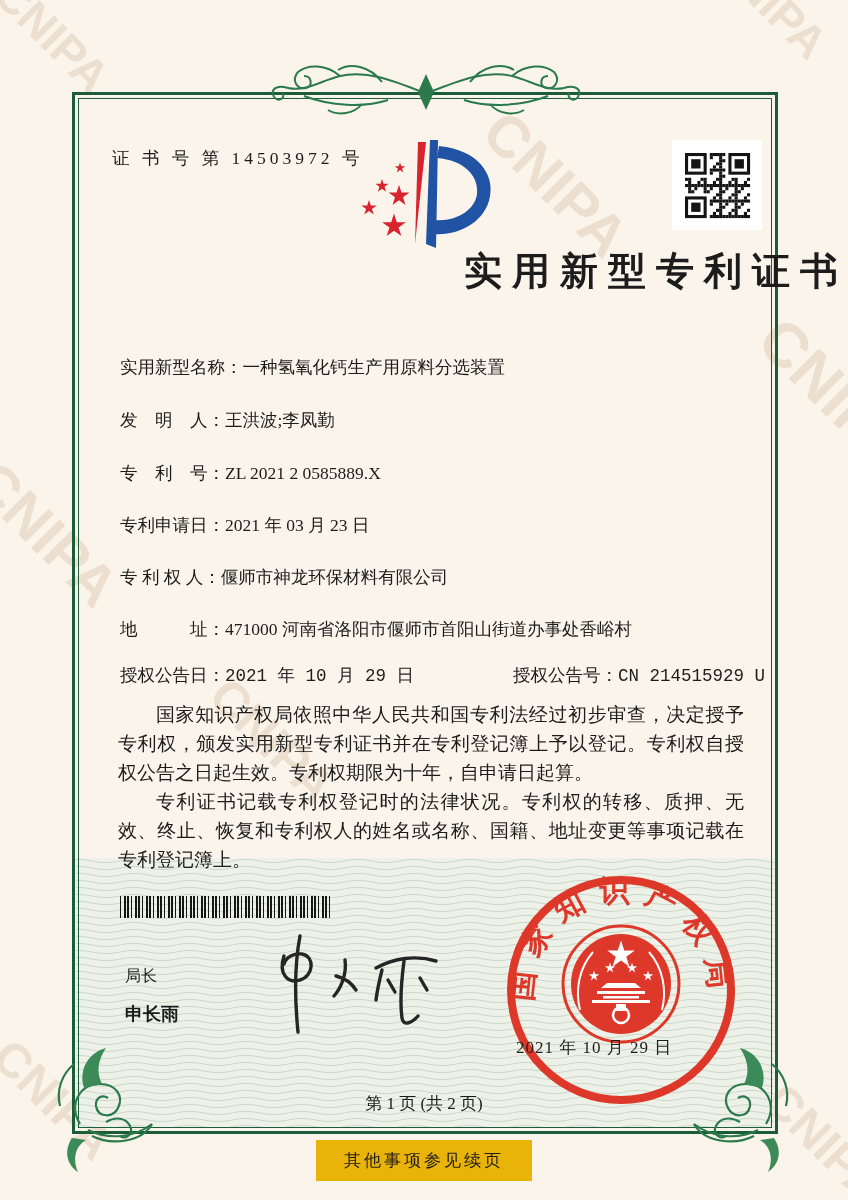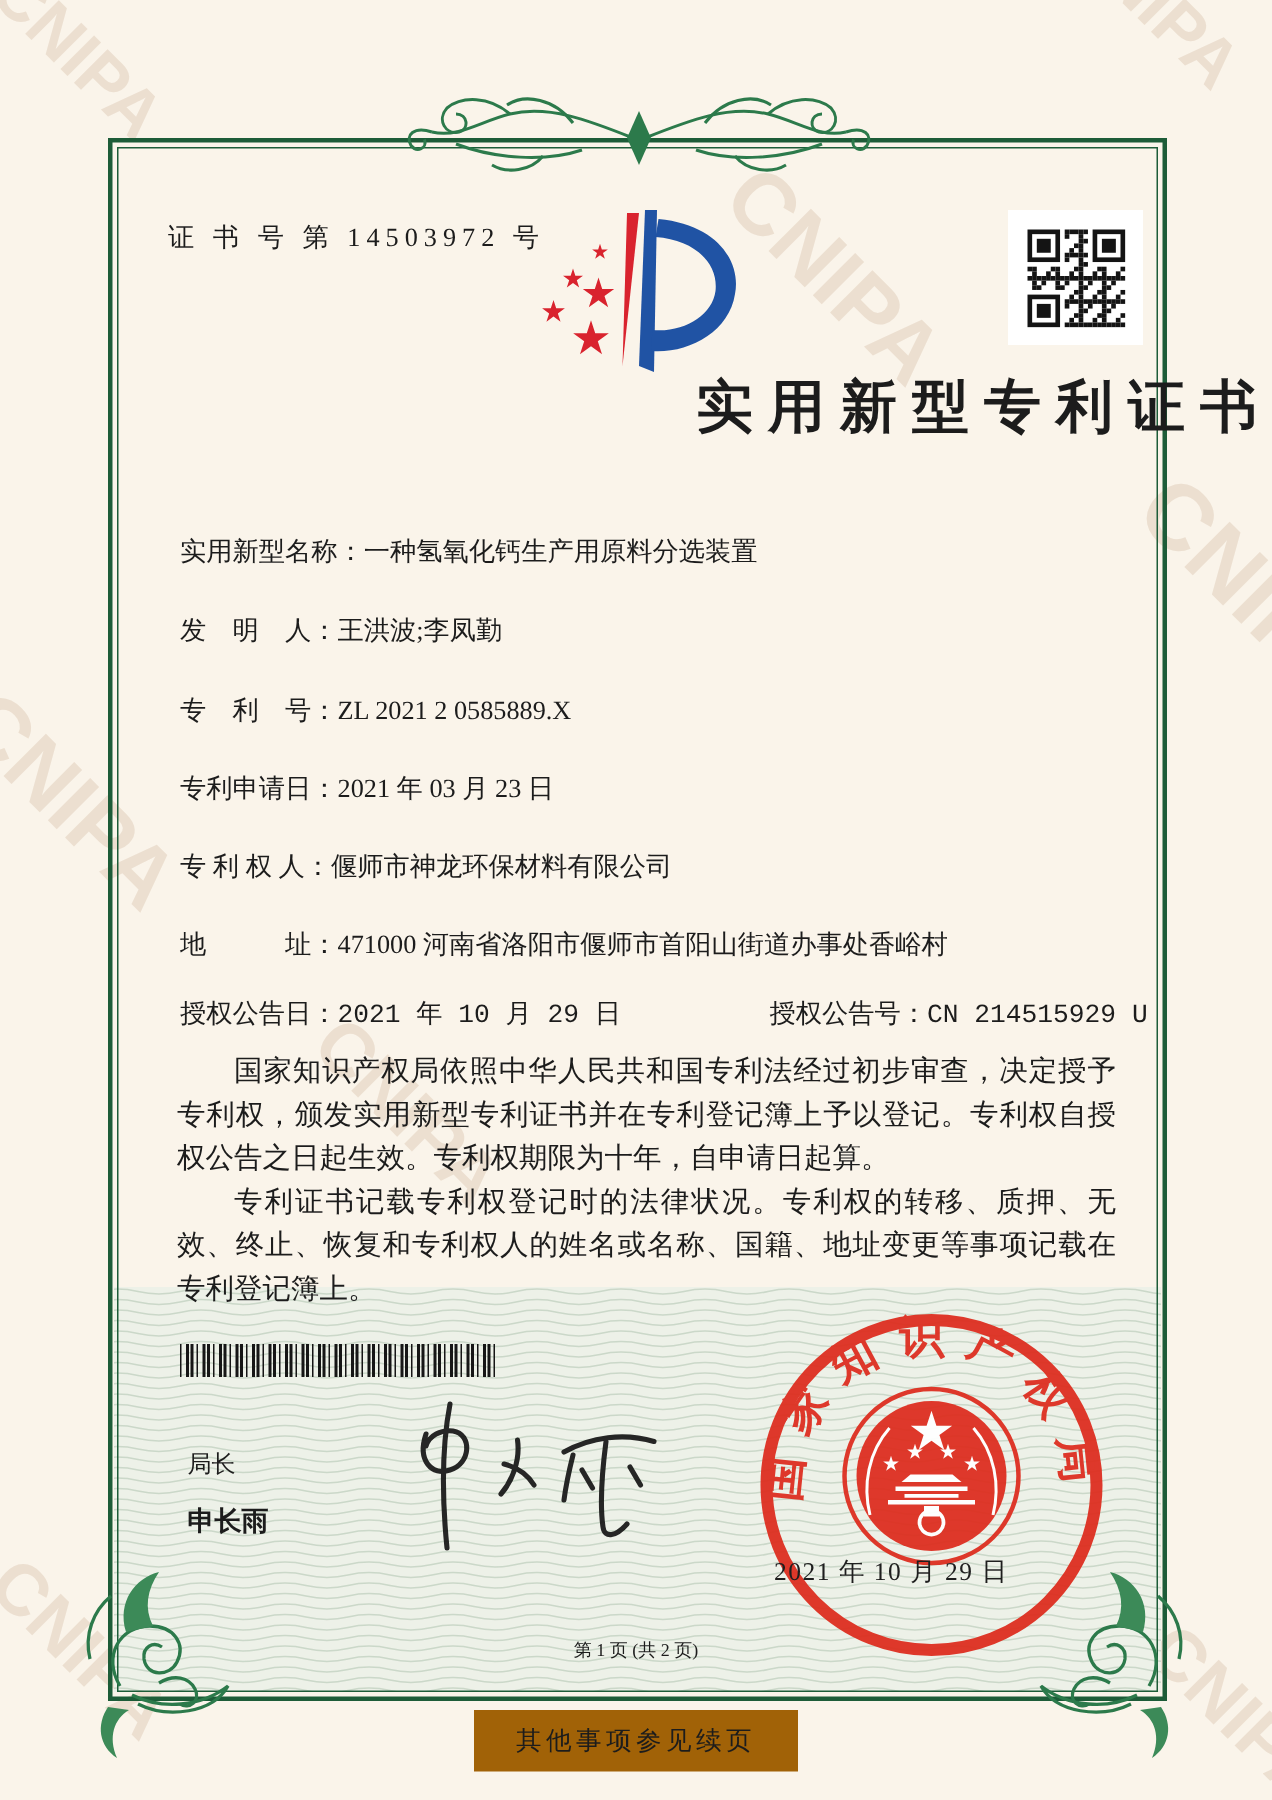--- a/index.html
+++ b/index.html
@@ -33,23 +33,23 @@
   #paras p{margin:0;text-indent:2em;}
 
   #waves{left:76px;top:858px;z-index:1;}
   #barcode-box{left:120px;top:896px;z-index:3;}
   #sig-title{left:125px;top:966px;font-size:16px;z-index:3;}
   #sig-name{left:125px;top:1002px;font-size:18px;z-index:3;font-weight:bold;}
   #signature{left:248px;top:928px;z-index:4;}
   #seal{left:503px;top:872px;z-index:3;}
   #seal-date{left:516px;top:1036px;width:235px;font-size:17px;letter-spacing:1px;
              color:#1e1e1e;z-index:4;white-space:nowrap;}
-  #pageinfo{left:0;top:1092px;width:848px;text-align:center;font-size:12px;z-index:3;}
+  #pageinfo{left:0;top:1092px;width:848px;text-align:center;font-size:17px;z-index:3;}
   #contnote{left:0;top:1140px;width:848px;text-align:center;z-index:3;}
-  #contnote span{display:inline-block;background:#a16207;padding:9px 28px;font-size:17px;
+  #contnote span{display:inline-block;background:#eab308;padding:9px 28px;font-size:17px;
                  letter-spacing:3px;}
   .orn{z-index:2;}
 </style>
 </head>
 <body>
 
 <div id="page">
 
   <span class="wm" style="left:-18px;top:8px;font-size:46px;">CNIPA</span>
   <span class="wm" style="left:700px;top:-26px;font-size:46px;">CNIPA</span>

